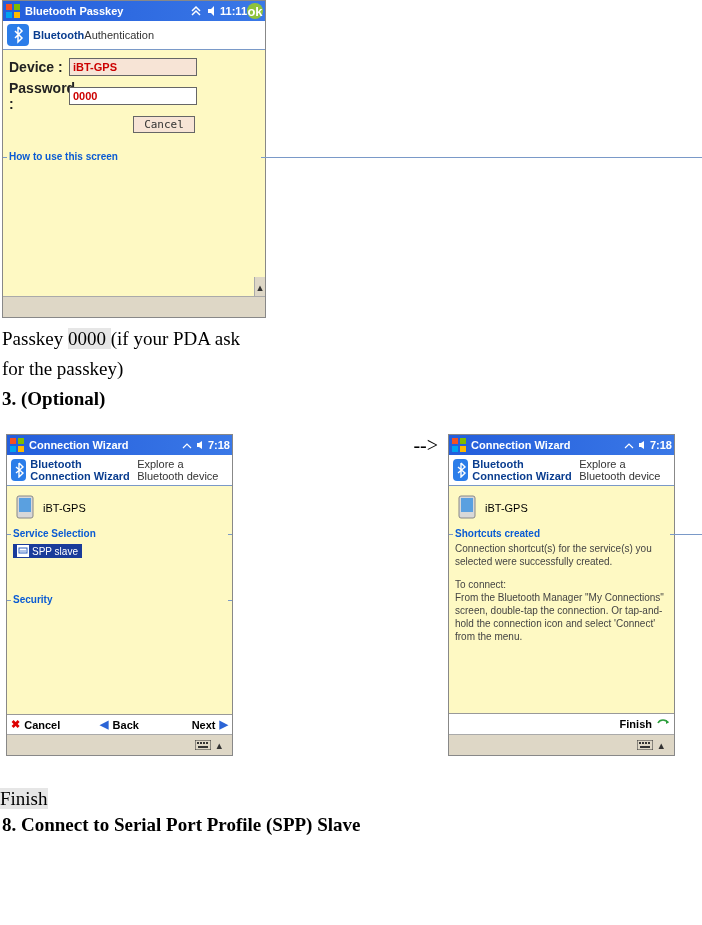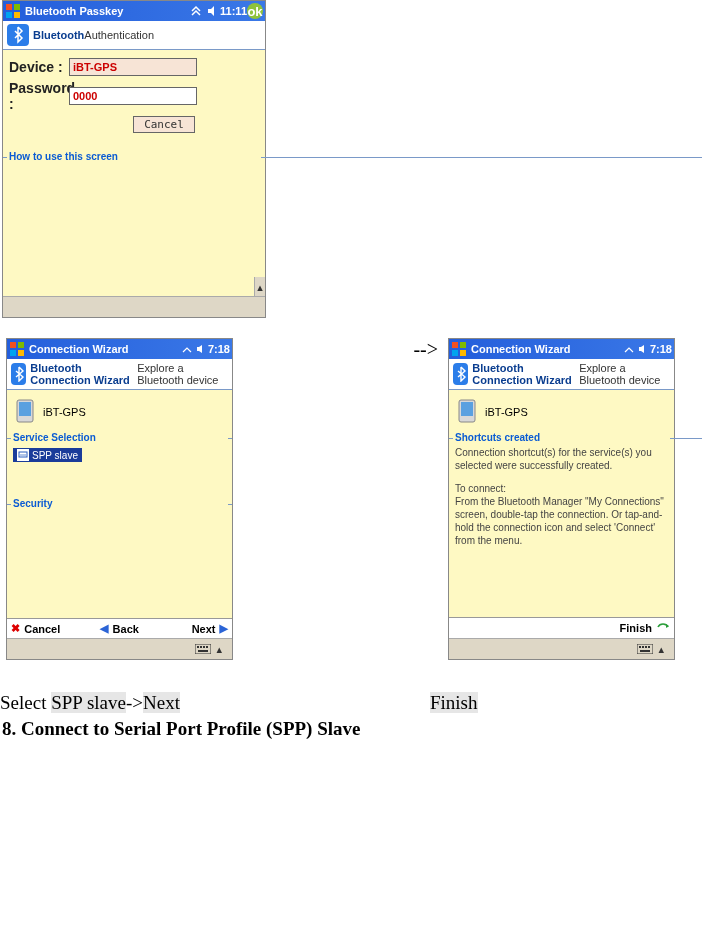--- a/index.html
+++ b/index.html
@@ -294,20 +294,27 @@
       </div>
       <div style="text-align:center; margin-top:4px; padding-left:60px;">
         <button class="btn-embed">Cancel</button>
       </div>
       <div class="section-title" style="margin-top:18px;">How to use this screen</div>
     </div>
     <div class="scrollbar">▴</div>
     <div class="sipbar" style="position:absolute; bottom:0; left:0; right:0;"></div>
   </div>
 
+  <div class="doc-text" style="margin-top:6px;">
+    <p>
+      <span>Passkey </span><span class="hl">0000 </span><span>(if your PDA ask</span>
+    </p>
+    <p>for the passkey)</p>
+    <p class="bold">3. (Optional)</p>
+  </div>
 
   <div class="row2">
 
     <div class="col">
       <div class="pda-screen wizscreen" style="height:320px;">
         <div class="titlebar">
           <span class="winflag">
             <span class="wf-r"></span>
               <span class="wf-g"></span>
               <span class="wf-b"></span>
@@ -473,23 +480,20 @@
                 <rect x="3" y="6" width="10" height="2" fill="#333"></rect>
               </svg>
           </span>
           <span>▴</span>
         </div>
       </div>
     </div>
   </div>
 
   <div class="caption-row">
-    <div class="cap1">
-      <span>Select </span><span class="hl">SPP slave</span><span>-&gt;</span><span class="hl">Next</span>
-    </div>
     <div class="cap2">
       <span class="hl">Finish</span>
     </div>
   </div>
 
   <div class="doc-text">
     <p class="bold">8. Connect to Serial Port Profile (SPP) Slave</p>
   </div>
 
 </div>

